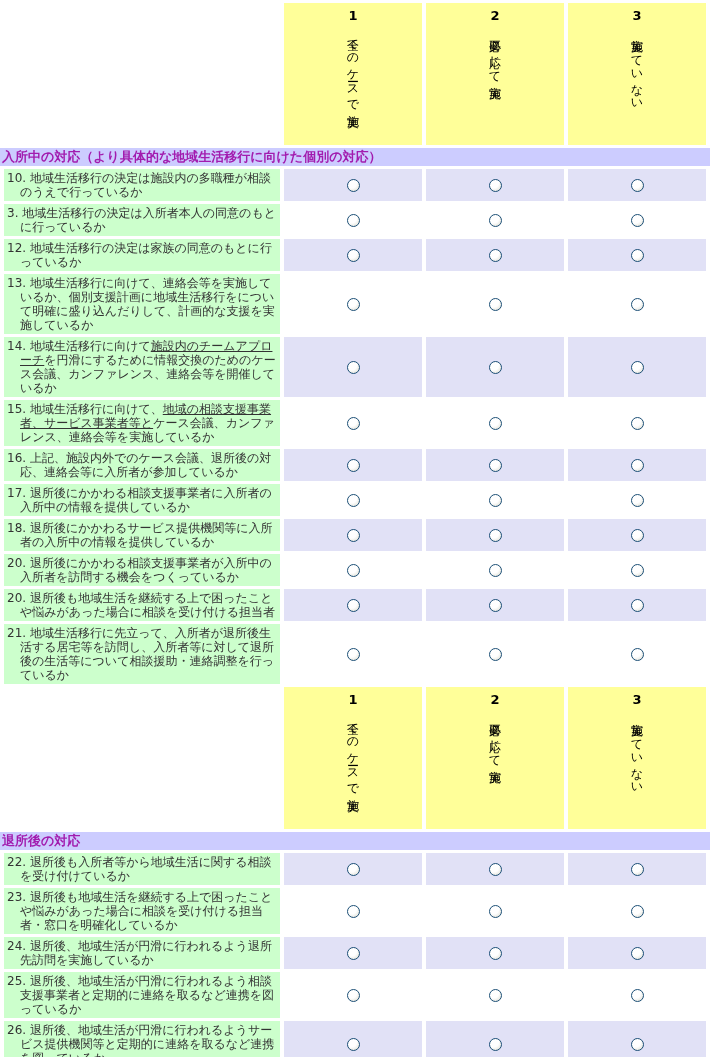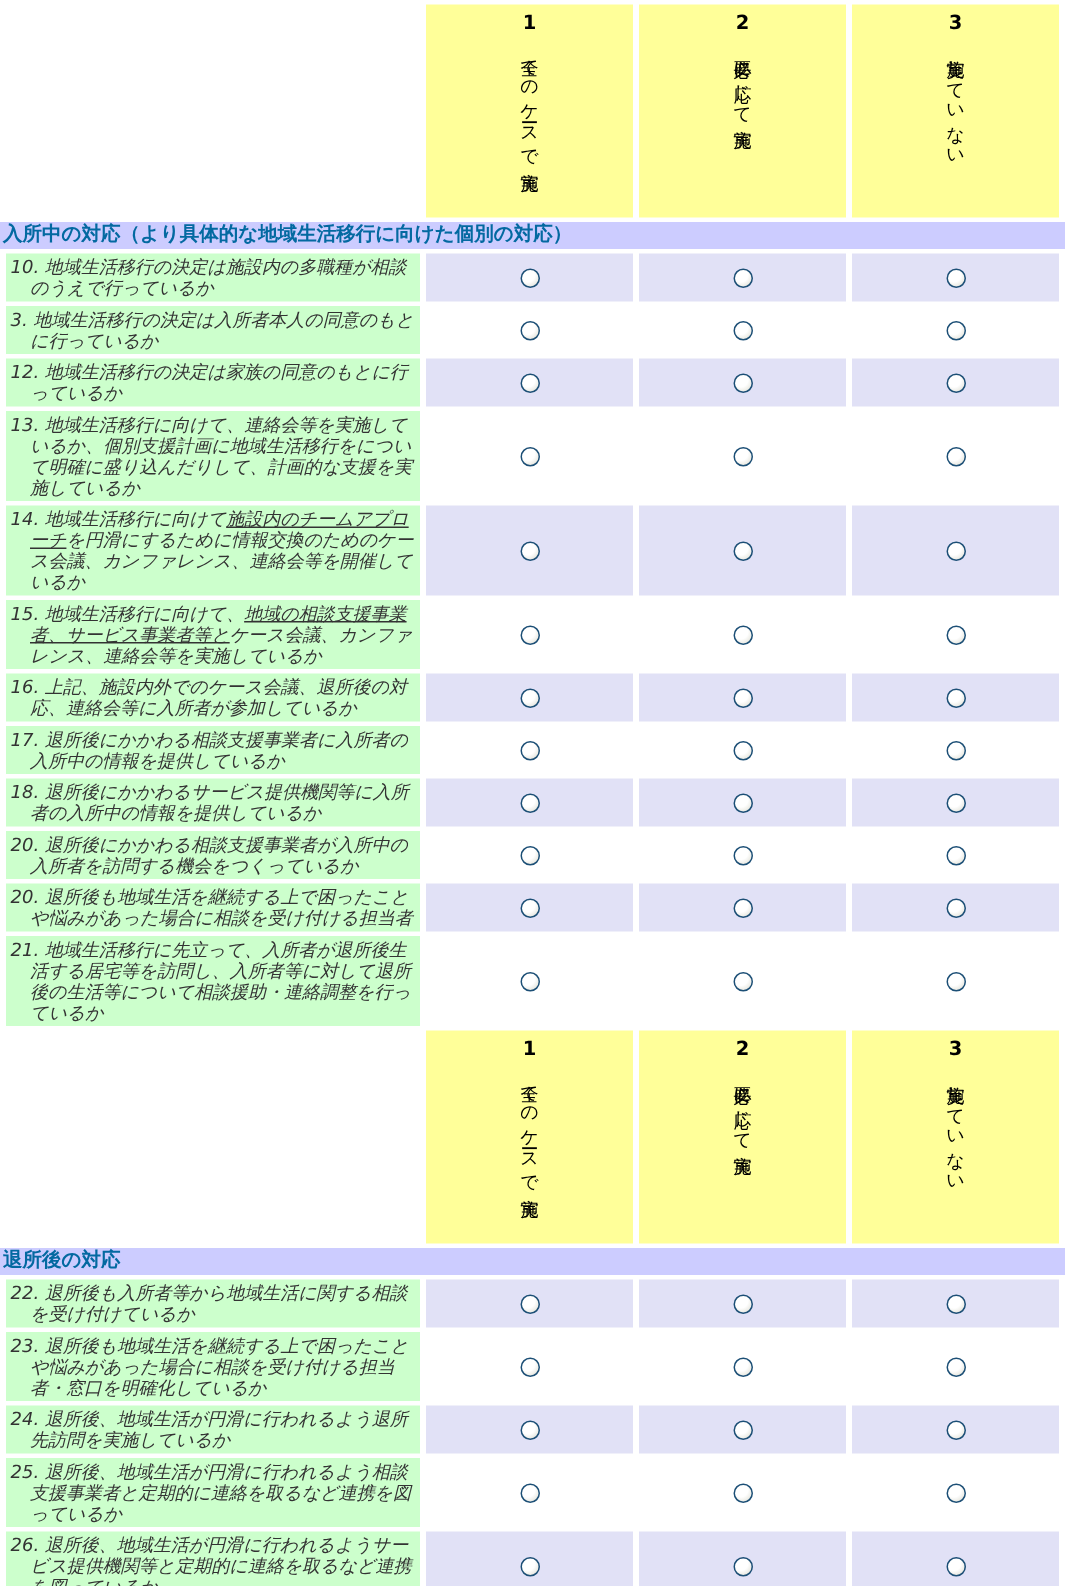--- a/index.html
+++ b/index.html
@@ -38,32 +38,32 @@
     color: #000000;
     letter-spacing: 1px;
     margin-top: 7px;
     line-height: 14px;
   }
 
   
   .section-band {
     margin: 0 -4px 3px -4px;           
     background: #ccccff;
-    color: #0369a1;
+    color: #a21caf;
     font-weight: bold;
     font-size: 13px;
     height: 18px;
     line-height: 18px;
     padding-left: 2px;
     white-space: nowrap;
     overflow: hidden;
   }
 
   
-  .q-row { display: flex; gap: 4px; margin-bottom: 3px; font-style: italic; }
+  .q-row { display: flex; gap: 4px; margin-bottom: 3px; }
   .q-cell {
     flex: 0 0 276px;
     box-sizing: border-box;
     background: #ccffcc;
     color: #333333;
     font-size: 12px;
     line-height: 14px;
     padding: 2px 4px 2px 16px;
     text-indent: -13px;
   }

